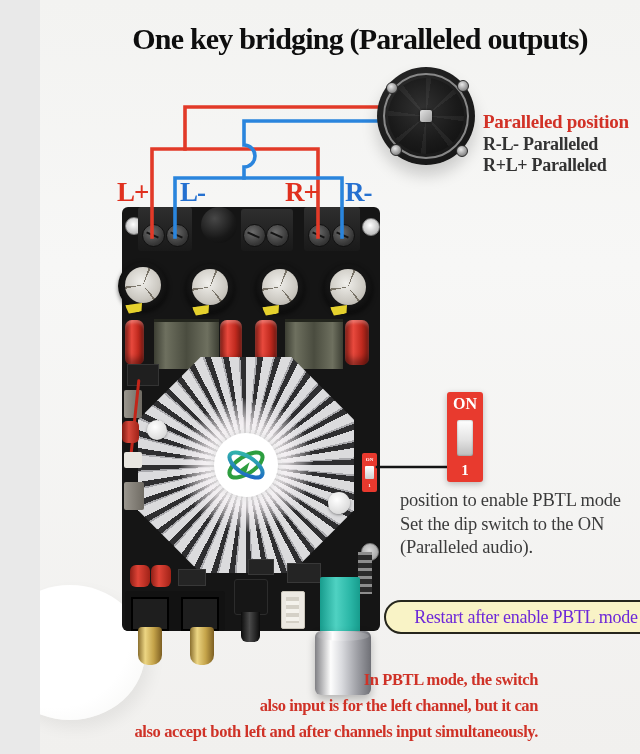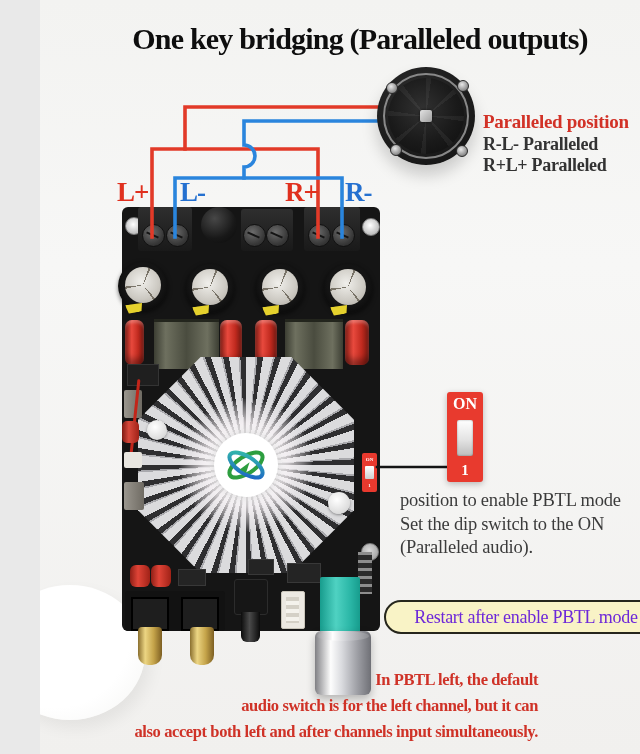--- a/index.html
+++ b/index.html
@@ -273,18 +273,18 @@
 
   <div class="dip-note">
     <div>position to enable PBTL mode</div>
     <div>Set the dip switch to the ON</div>
     <div>(Paralleled audio).</div>
   </div>
 
   <div class="pill">Restart after enable PBTL mode</div>
 
   <div class="bottom-note">
-    <div>In PBTL left, the default</div>
-    <div>audio switch is for the left channel, but it can</div>
+    <div>In PBTL mode, the switch</div>
+    <div>also input is for the left channel, but it can</div>
     <div>also accept both left and after channels input simultaneously.</div>
   </div>
 
 </div>
 
 </body></html>

